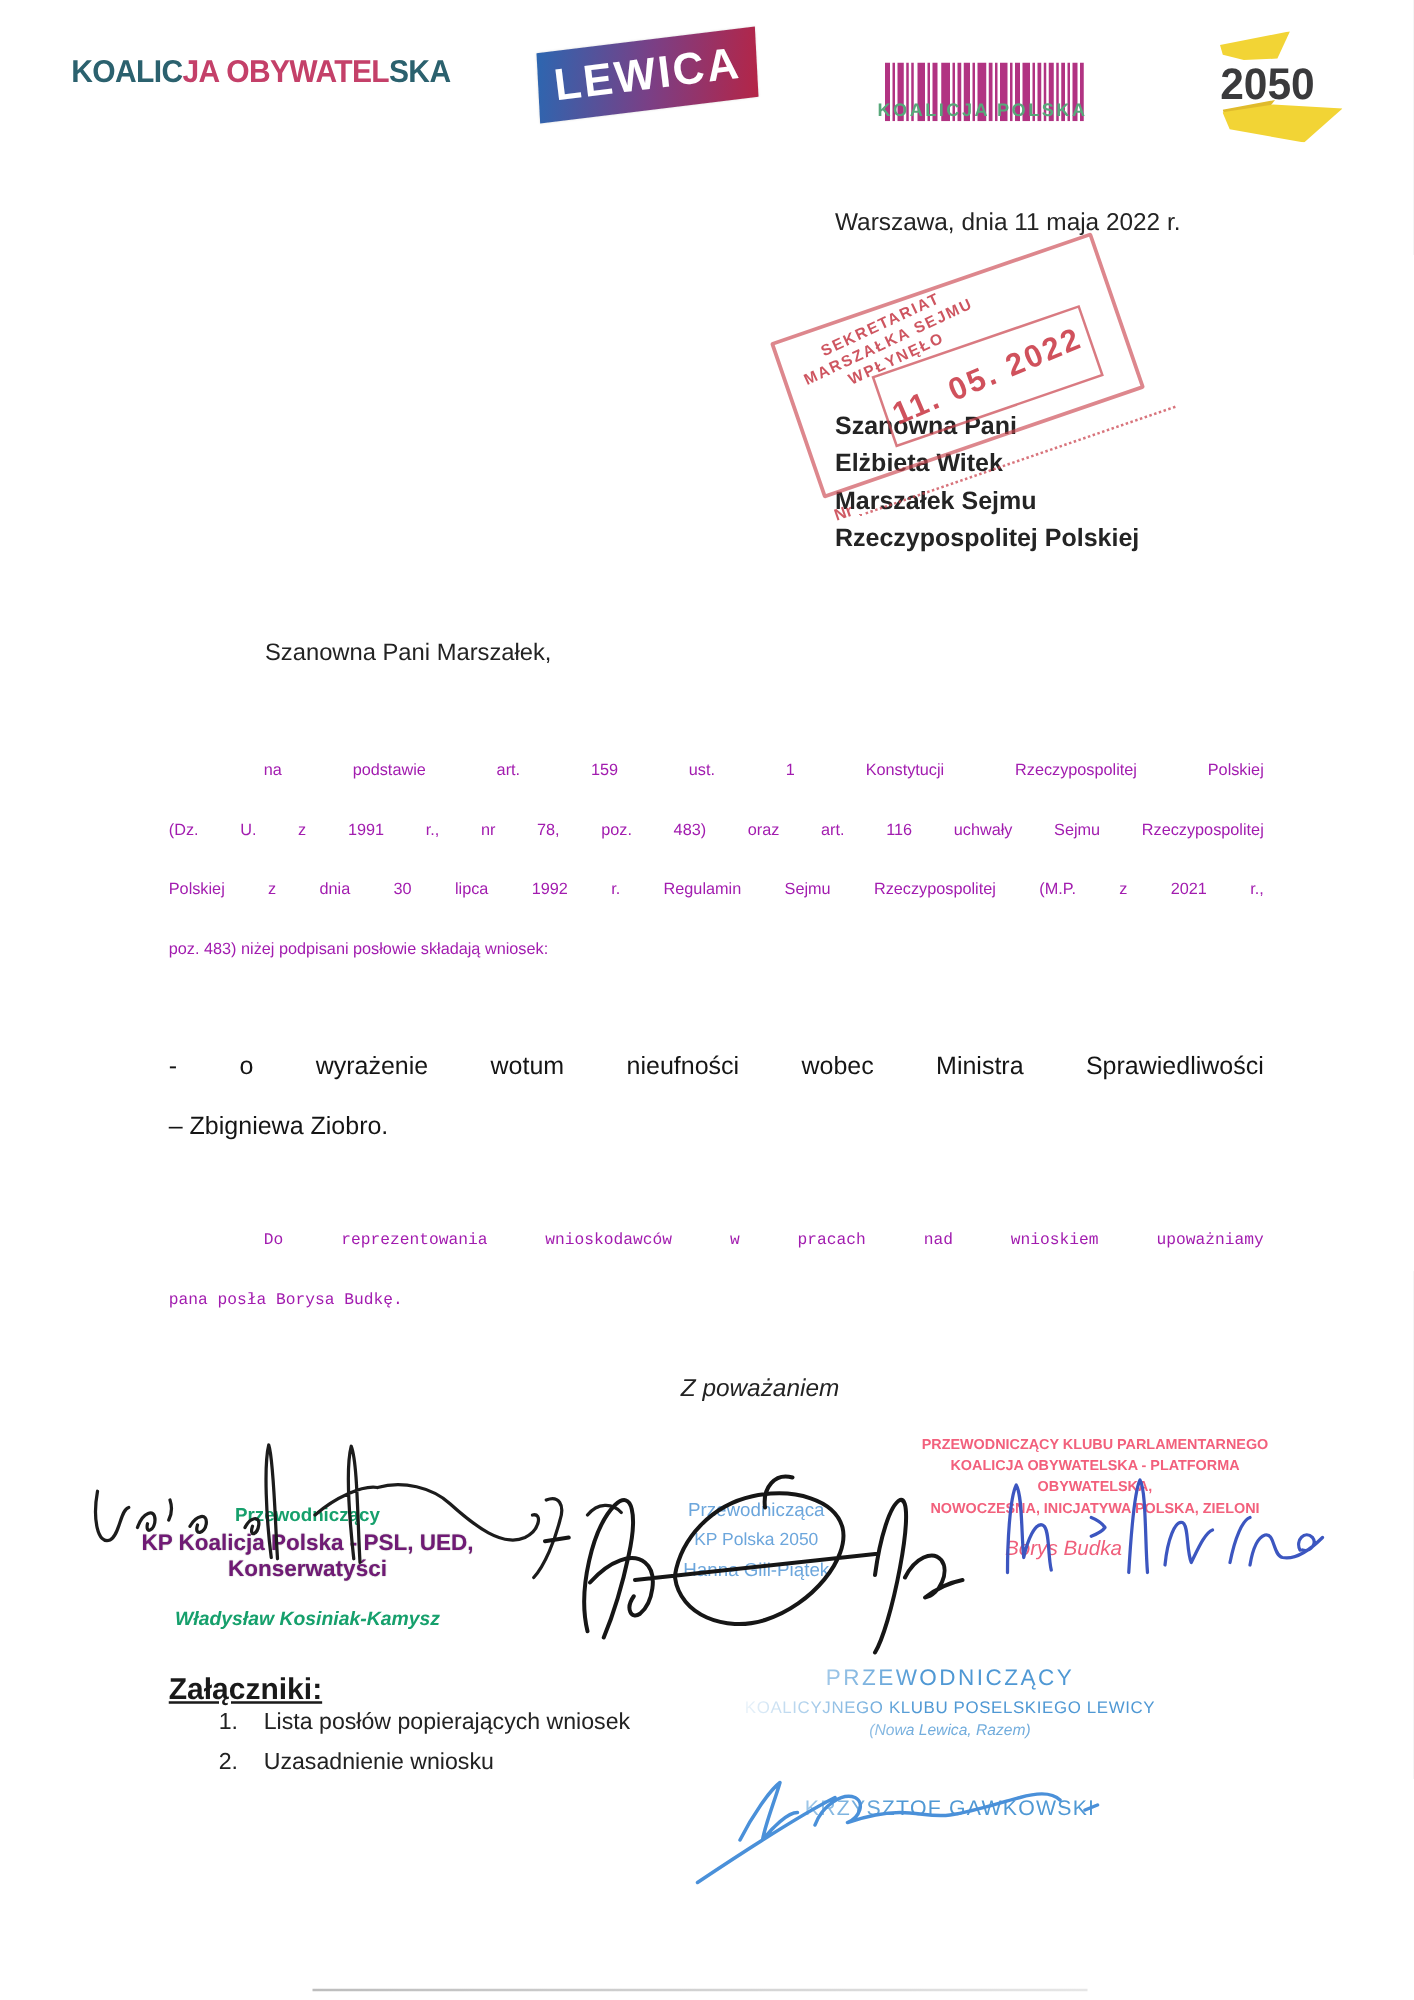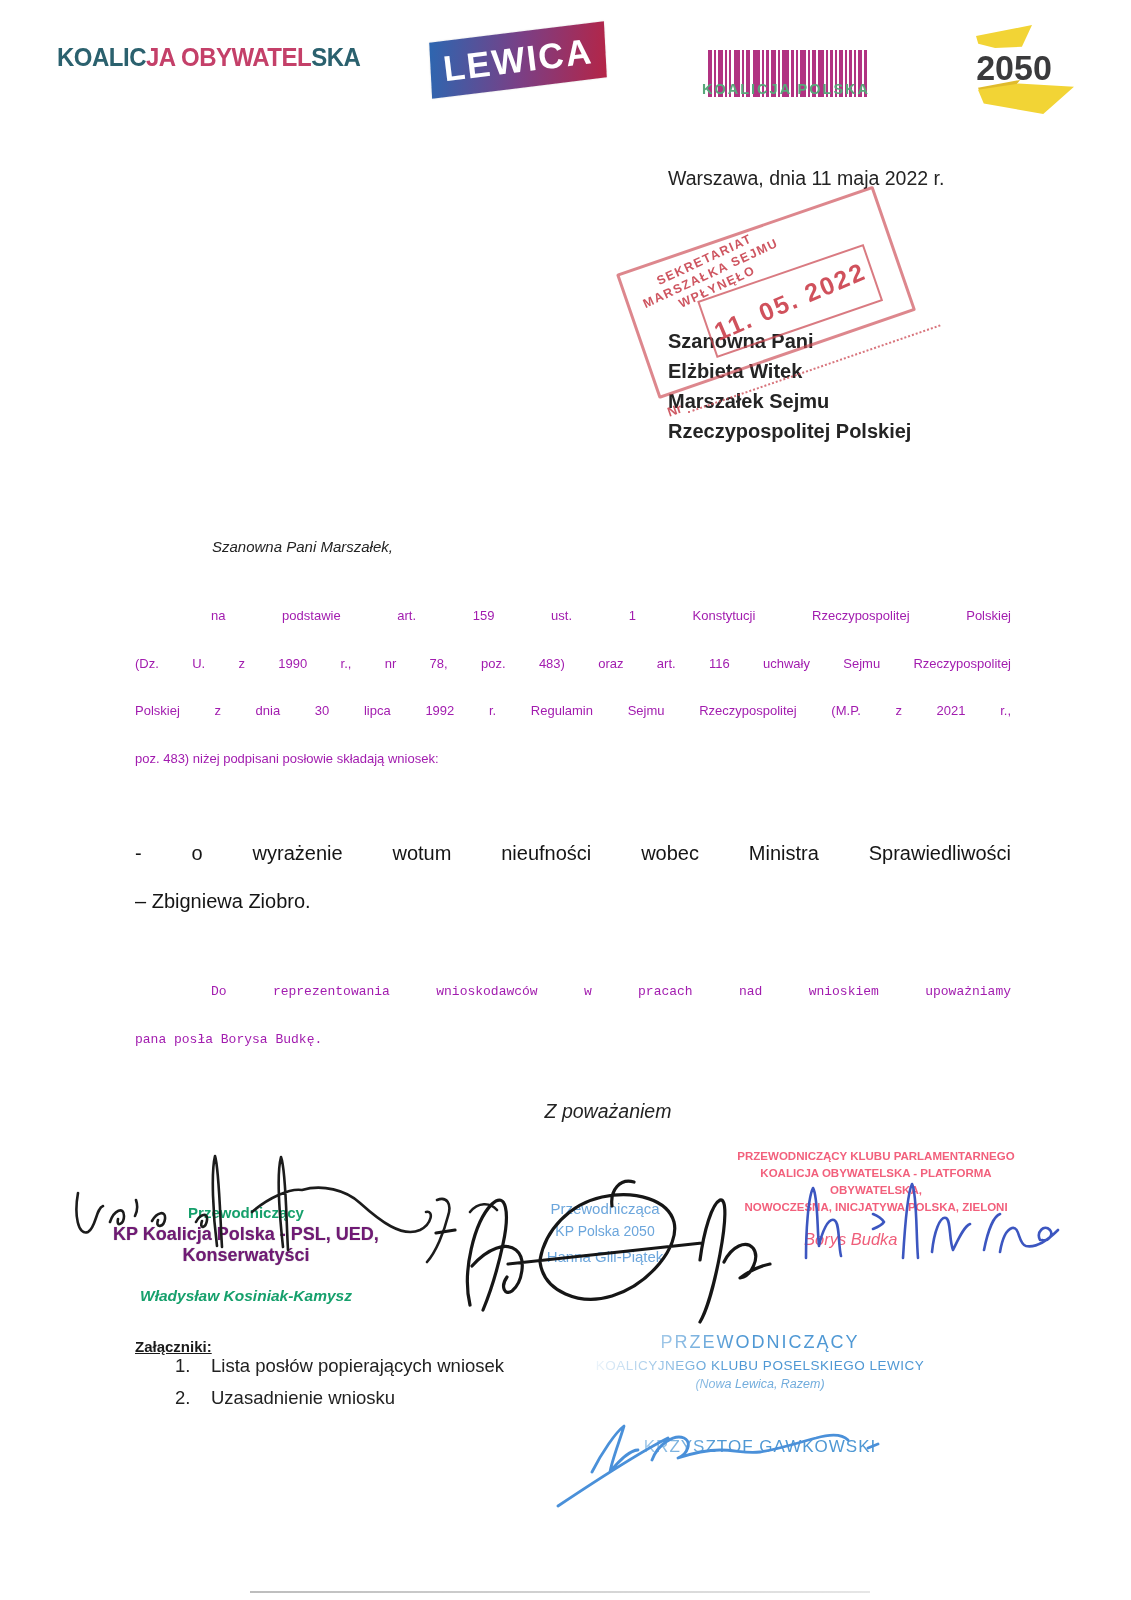--- a/index.html
+++ b/index.html
@@ -70,21 +70,21 @@
     display:flex; align-items:center; justify-content:center;
   }
   .stamp-date {
     color:rgba(203,62,74,0.9); font-size:25px; font-weight:bold; letter-spacing:2px;
     transform:rotate(-4deg); white-space:nowrap;
   }
   .stamp-nr { position:absolute; left:4px; top:140px; width:286px; display:flex; align-items:flex-end; }
   .stamp-nr .nr-txt { color:rgba(199,62,74,0.85); font-size:13px; font-weight:bold; }
   .stamp-nr .dotline { flex:1; height:12px; margin-left:5px; border-bottom:2.5px dotted rgba(203,70,80,0.75); }
   
-  .salutation { position:absolute; left:212px; top:538px; font-style:italic; font-size:15px; color:#232323; }
+  .salutation { position:absolute; left:212px; top:512px; font-size:19px; color:#232323; }
   .bodyblock { position:absolute; left:135px; width:876px; font-size:13px; color:#a21caf; }
   .bodyblock .ln { height:47.5px; line-height:47.5px; white-space:nowrap; }
   .bodyblock .just { text-align:justify; text-align-last:justify; white-space:normal; overflow:hidden; }
   .bodyblock .indent { text-indent:76px; }
   .p1 { top:592px; }
   .motion { top:830px; font-weight:normal; font-size:20px; color:#151515; }
   .p2 { top:968px;font-family:Liberation Mono, monospace; }
   .closing { position:absolute; left:170px; top:1100px; width:876px; text-align:center; font-style:italic; font-size:19.5px; color:#232323; }
   
   .sig-kosiniak { position:absolute; left:100px; top:1204px; width:292px; text-align:center; color:#16a06c; z-index:2; }
@@ -92,21 +92,21 @@
   .sig-kosiniak .club { font-weight:bold; font-size:18px; margin-top:3px; color:#701a75; text-shadow:0 0 1px rgba(20,20,20,0.45); }
   .sig-kosiniak .name { font-weight:bold; font-style:italic; font-size:15.5px; margin-top:21px; }
   .sig-hanna { position:absolute; left:480px; top:1200px; width:250px; text-align:center; color:#6ca6dc; z-index:2; }
   .sig-hanna .role { font-size:15px; }
   .sig-hanna .club { font-size:14px; margin-top:6px; }
   .sig-hanna .name { font-size:15px; margin-top:9px; }
   .sig-budka { position:absolute; left:718px; top:1148px; width:316px; text-align:center; color:#f2607c; font-weight:bold; font-size:11.5px; line-height:17px; z-index:2; }
   .budka-name { position:absolute; left:804px; top:1230px; font-style:italic; font-size:16.5px; color:#ef5e7a; z-index:2; }
   
   .attachments { position:absolute; left:135px; top:1338px; z-index:2; }
-  .attachments .title { font-weight:bold; font-size:15px; text-decoration:underline; color:#1a1a1a; }
+  .attachments .title { font-weight:bold; font-size:24px; text-decoration:underline; color:#1a1a1a; }
   .attachments .item { display:flex; margin-left:40px; font-size:18.5px; color:#222; }
   .attachments .item .num { width:36px; }
   .attachments .item:first-of-type { margin-top:22px; }
   .attachments .item + .item { margin-top:10px; }
   
   .lewica-stamp {
     position:absolute; left:582px; top:1332px; width:356px; text-align:center;
     color:#4f98d4; z-index:2;
     -webkit-mask-image:linear-gradient(100deg, rgba(0,0,0,0.08) 4%, rgba(0,0,0,0.55) 22%, #000 42%);
     mask-image:linear-gradient(100deg, rgba(0,0,0,0.08) 4%, rgba(0,0,0,0.55) 22%, #000 42%);
@@ -198,21 +198,21 @@
     <div class="stamp-nr">
       <span class="nr-txt">Nr</span>
       <span class="dotline"></span>
     </div>
   </div>
 
   <div class="salutation">Szanowna Pani Marszałek,</div>
 
   <div class="bodyblock p1">
     <div class="ln just indent">na podstawie art. 159 ust. 1 Konstytucji Rzeczypospolitej Polskiej</div>
-    <div class="ln just">(Dz. U. z 1990 r., nr 78, poz. 483) oraz art. 116 uchwały Sejmu Rzeczypospolitej</div>
+    <div class="ln just">(Dz. U. z 1991 r., nr 78, poz. 483) oraz art. 116 uchwały Sejmu Rzeczypospolitej</div>
     <div class="ln just">Polskiej z dnia 30 lipca 1992 r. Regulamin Sejmu Rzeczypospolitej (M.P. z 2021 r.,</div>
     <div class="ln">poz. 483) niżej podpisani posłowie składają wniosek:</div>
   </div>
 
   <div class="bodyblock motion">
     <div class="ln just">- o wyrażenie wotum nieufności wobec Ministra Sprawiedliwości</div>
     <div class="ln">– Zbigniewa Ziobro.</div>
   </div>
 
   <div class="bodyblock p2">

